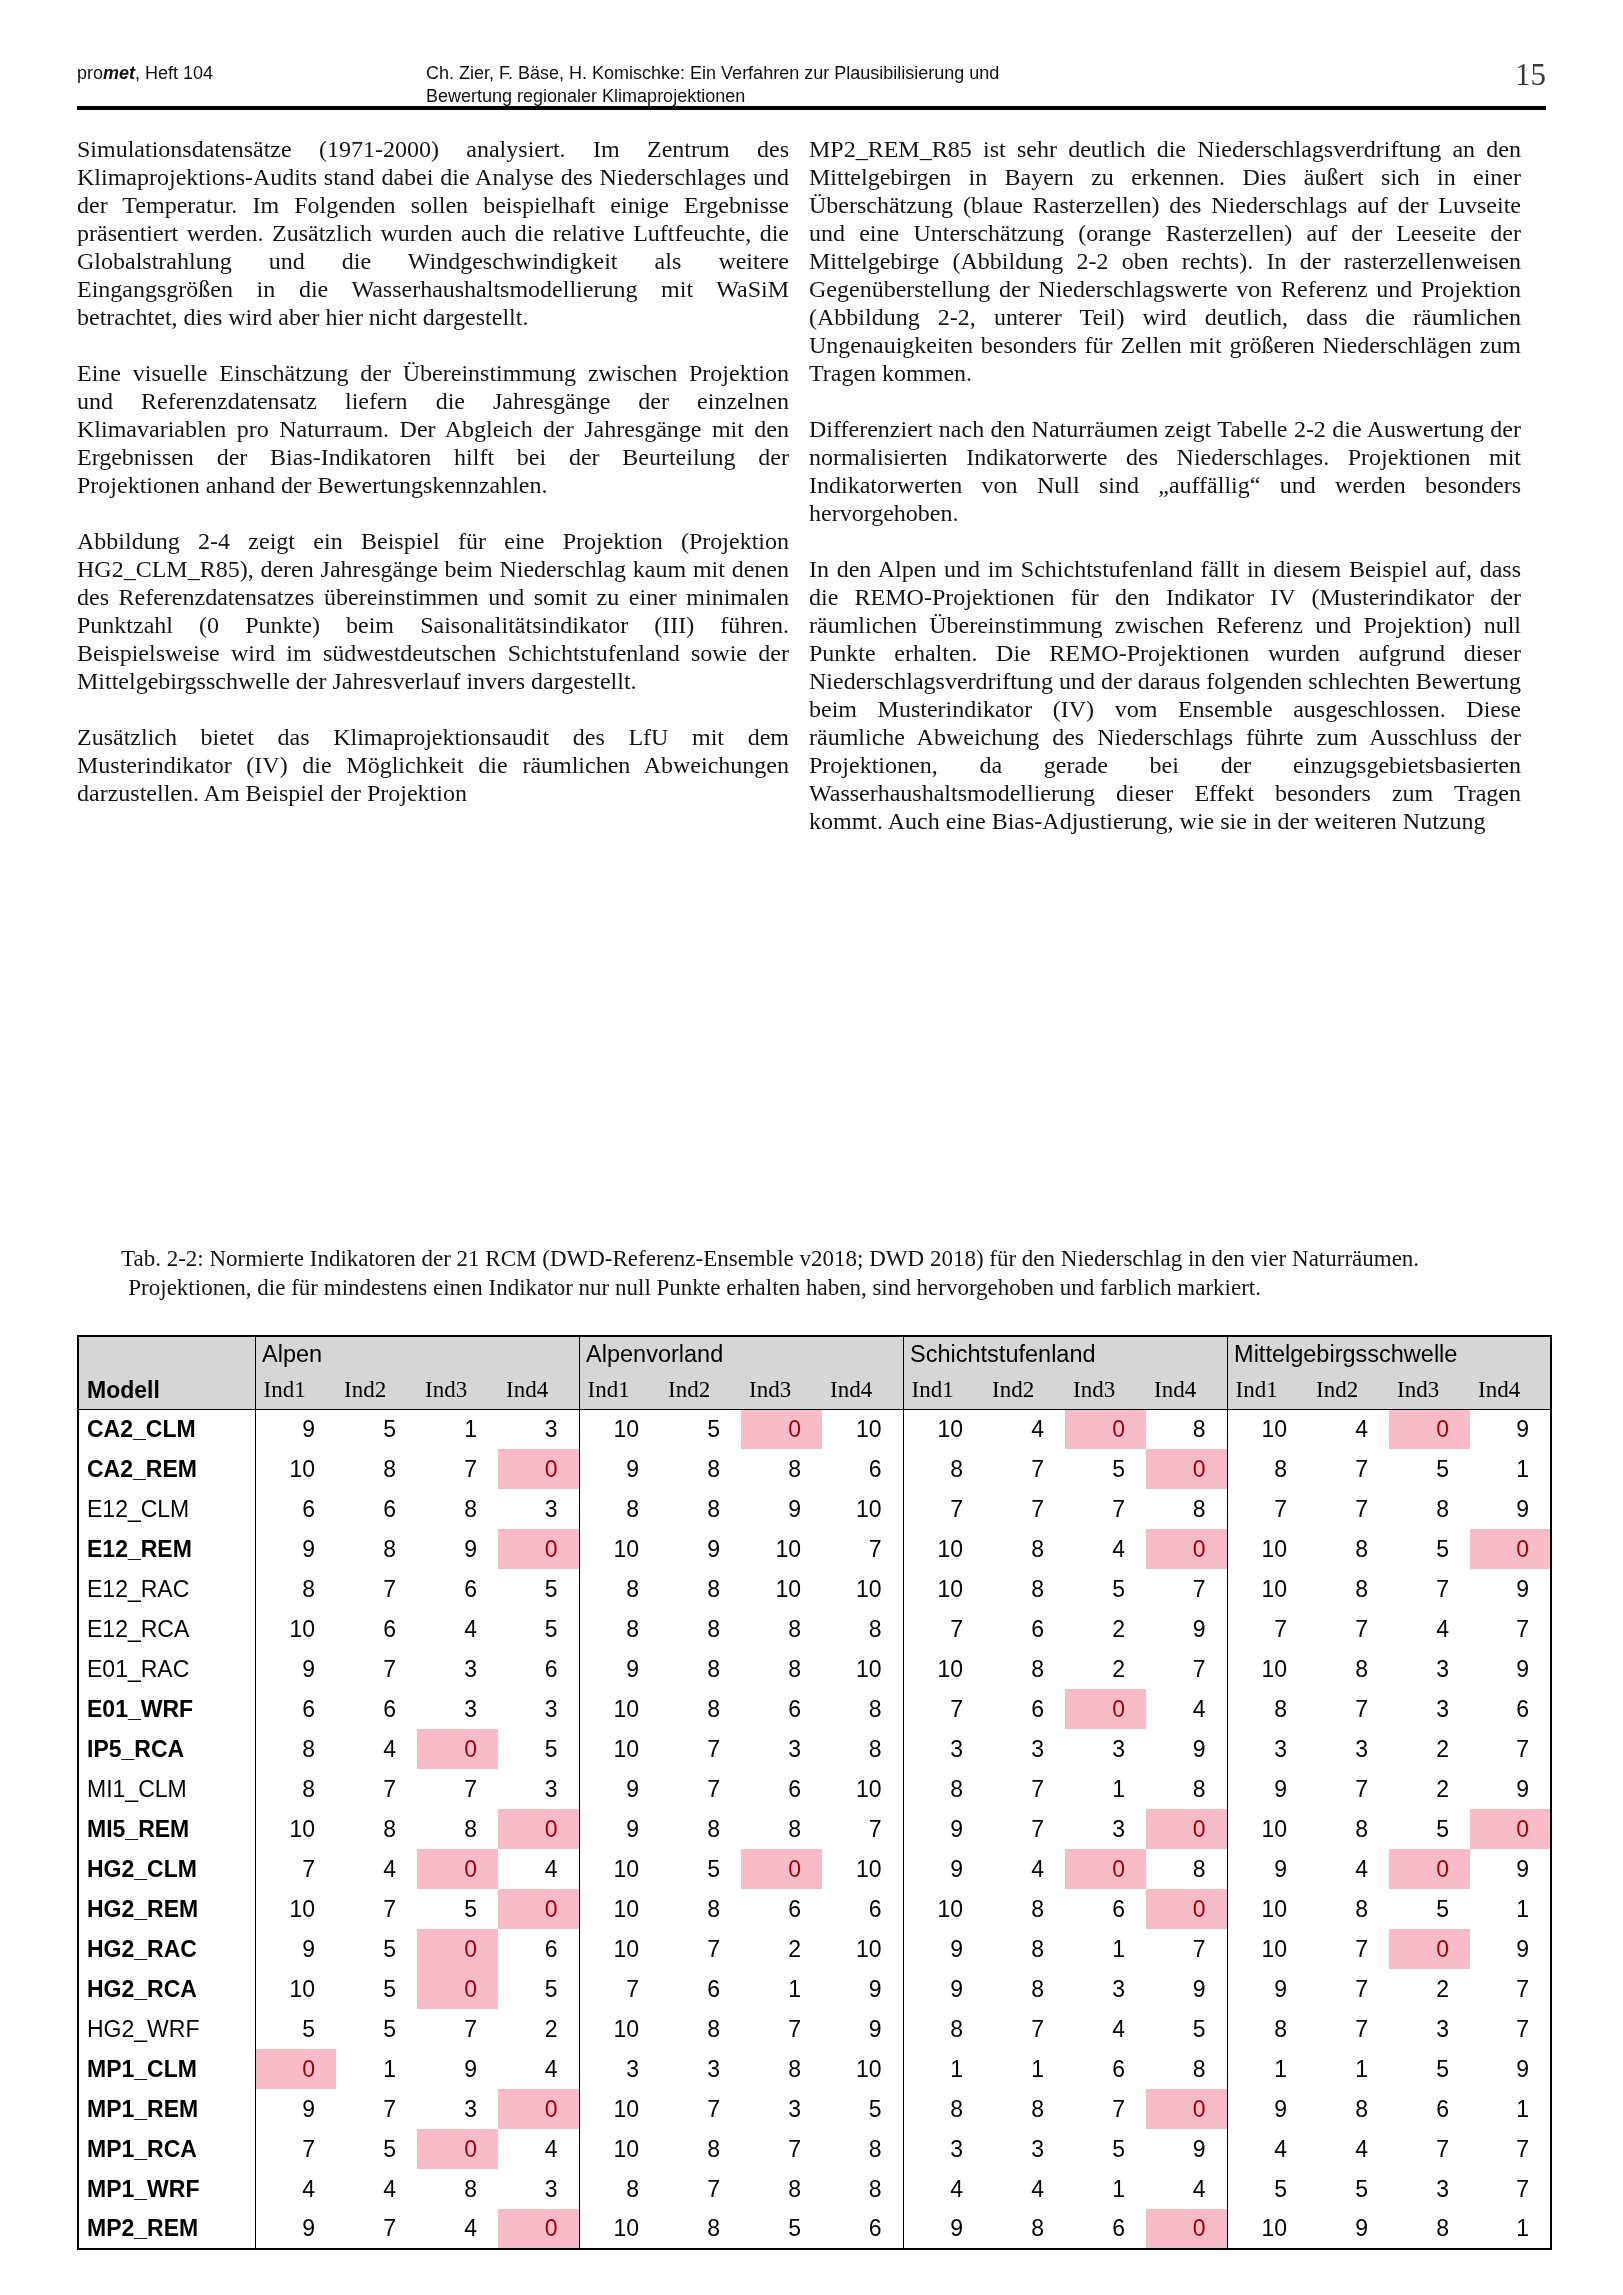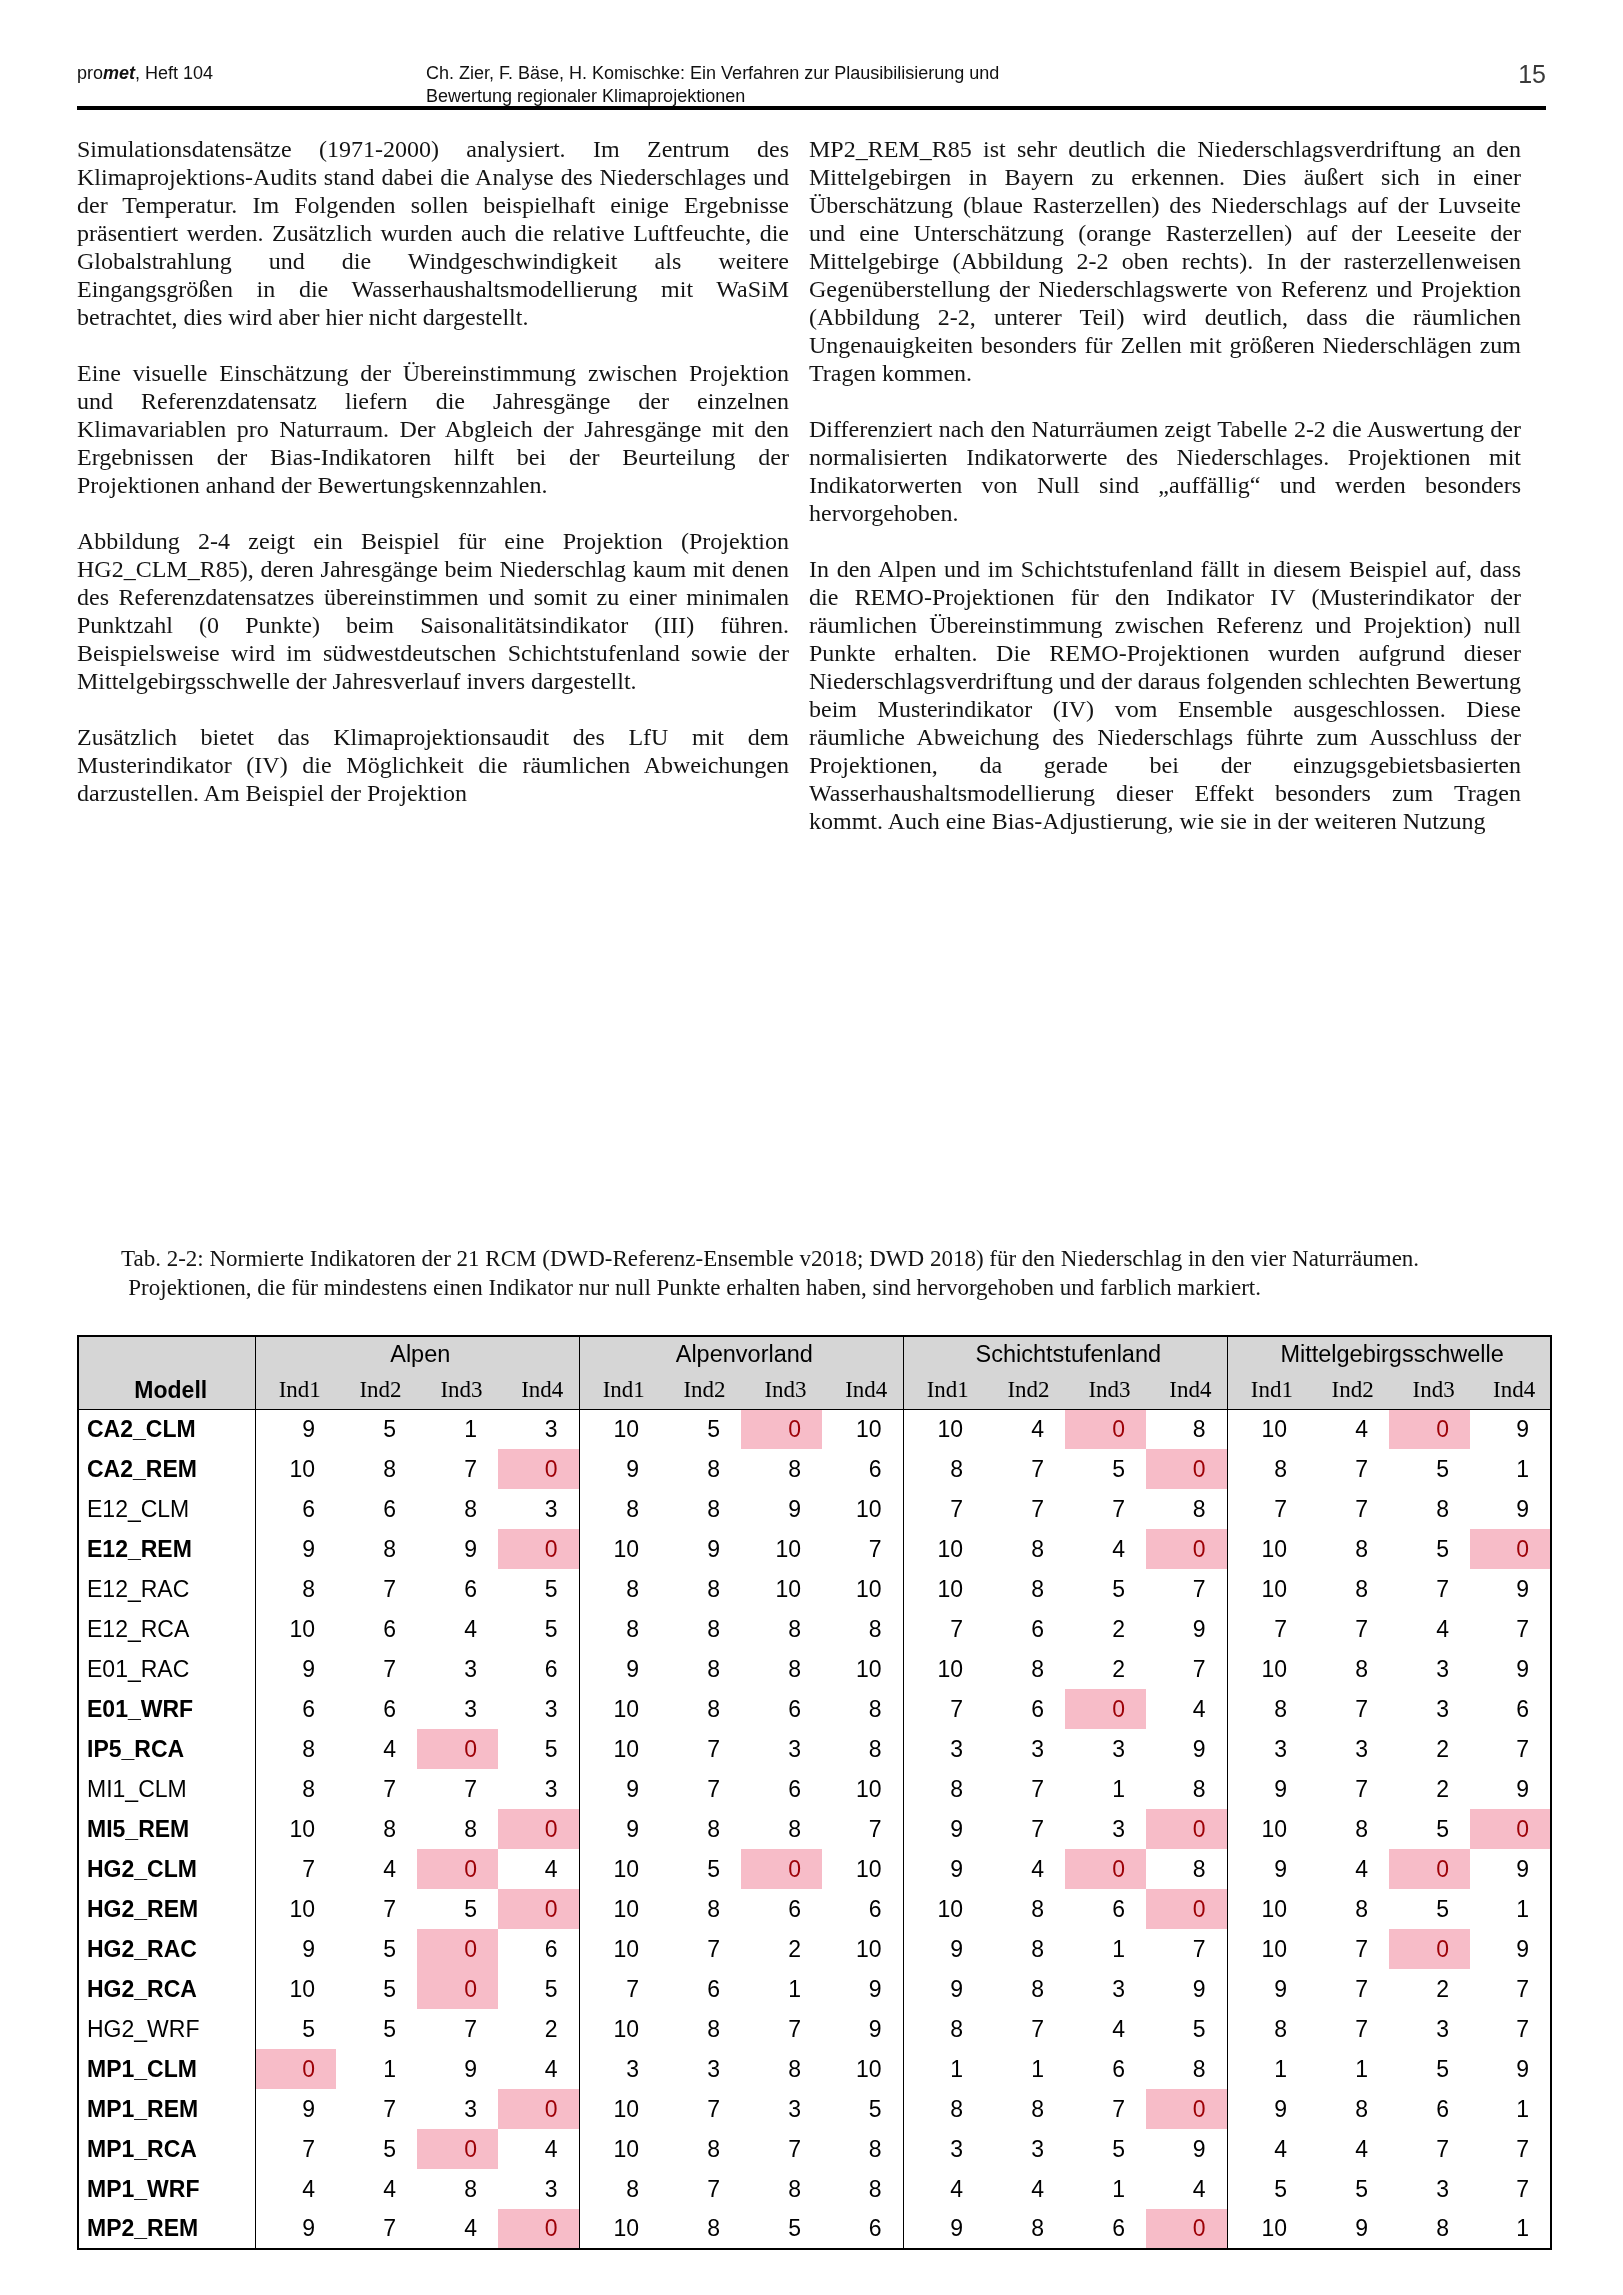--- a/index.html
+++ b/index.html
@@ -20,21 +20,21 @@
   
   .page-header{
     position:absolute;top:62px;left:77px;width:1469px;
     display:flex;align-items:flex-start;
     font-family:"Liberation Sans", sans-serif;
     font-size:18px;line-height:23px;color:#111;
   }
   .ph-left{width:349px;}
   .ph-left .met{font-style:italic;font-weight:bold;}
   .ph-center{flex:1;text-align:left;}
-  .ph-right{width:349px;text-align:right;font-family:Liberation Sans, sans-serif;font-size:25px;color:#3a3a3a;line-height:25px;}
+  .ph-right{width:349px;text-align:right;font-family:Liberation Serif, serif;font-size:31px;color:#3a3a3a;line-height:25px;}
   .header-rule{
     position:absolute;top:106px;left:77px;width:1469px;height:4px;
     background:var(--rule);
   }
   
   .columns{
     position:absolute;top:135px;left:77px;width:1469px;
     display:flex;gap:20px;
   }
   .col{
@@ -52,21 +52,21 @@
   .caption .line2{padding-left:7.3px;}
   
   .rcm-table{
     position:absolute;top:1335px;left:77px;width:1469px;
     table-layout:fixed;border-collapse:collapse;
     font-family:"Liberation Sans", sans-serif;
     font-size:23px;color:#000;
     border:2.4px solid #000;
   }
   .rcm-table th,.rcm-table td{padding:0;vertical-align:middle;font-weight:normal;overflow:hidden;white-space:nowrap;}
-  .rcm-table thead th{background:var(--header-bg);text-align:center;}
+  .rcm-table thead th{background:var(--header-bg);text-align:left;}
   .rcm-table thead tr.region-row{height:36px;}
   .rcm-table thead tr.ind-row{height:37px;}
   .rcm-table thead tr.ind-row th{border-bottom:1.6px solid #000;margin-left:12px;}
   .rcm-table tbody tr{height:40px;}
   .group-start{border-left:1.6px solid #000;}
   .rcm-table th.region{font-size:23.5px;padding-left:6.5px;}
   .rcm-table th.ind{padding-left:8px;font-family:Liberation Serif, serif;}
   .rcm-table th.model-header{font-weight:bold;padding-left:8px;}
   .rcm-table td.model{padding-left:8px;}
   .rcm-table td.model.bold{font-weight:bold;}

